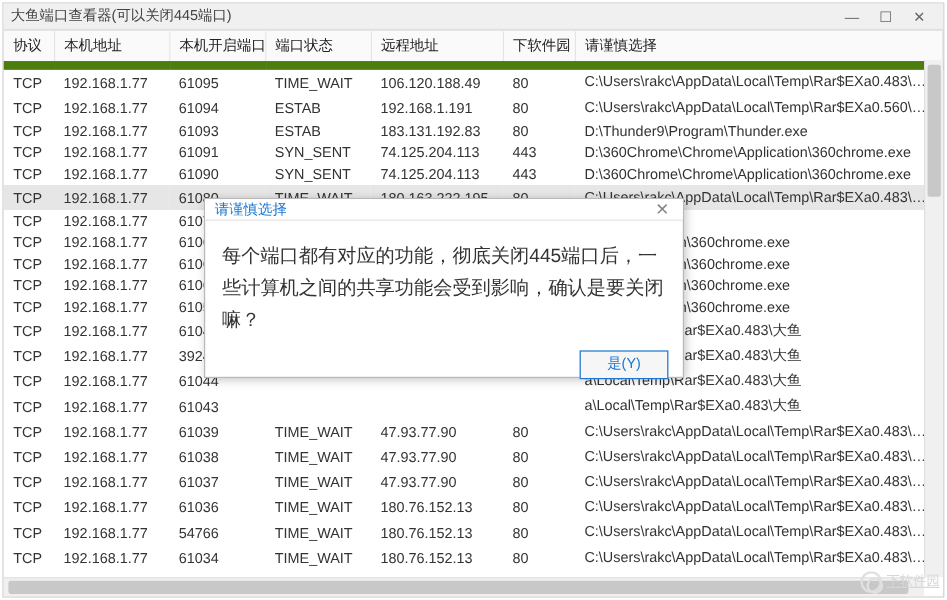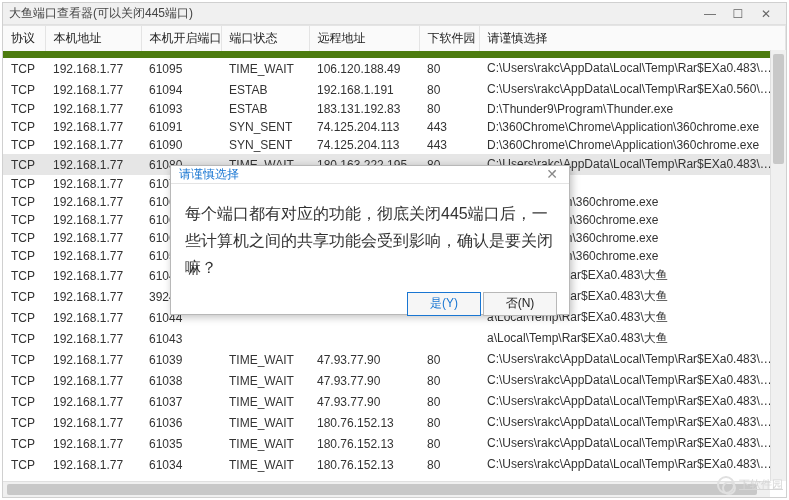--- a/index.html
+++ b/index.html
@@ -239,21 +239,21 @@
             <td>192.168.1.77</td>
             <td>61036</td>
             <td>TIME_WAIT</td>
             <td>180.76.152.13</td>
             <td>80</td>
             <td>C:\Users\rakc\AppData\Local\Temp\Rar$EXa0.483\大鱼</td>
           </tr>
           <tr>
             <td>TCP</td>
             <td>192.168.1.77</td>
-            <td>61035</td>
+            <td>54766</td>
             <td>TIME_WAIT</td>
             <td>180.76.152.13</td>
             <td>80</td>
             <td>C:\Users\rakc\AppData\Local\Temp\Rar$EXa0.483\大鱼</td>
           </tr>
           <tr>
             <td>TCP</td>
             <td>192.168.1.77</td>
             <td>61034</td>
             <td>TIME_WAIT</td>
@@ -274,17 +274,16 @@
 
 <div class="modal">
   <div class="modal-title">
     <span>请谨慎选择</span>
     <span class="spacer"></span>
     <span class="close">✕</span>
   </div>
   <div class="modal-body">每个端口都有对应的功能，彻底关闭445端口后，一些计算机之间的共享功能会受到影响，确认是要关闭嘛？</div>
   <div class="modal-footer">
     <button class="btn primary">是(Y)</button>
-    <button class="btn">否(N)</button>
   </div>
 </div>
 
 <div class="watermark"><span class="circ"></span><span>下软件园</span></div>
 
 </body></html>

